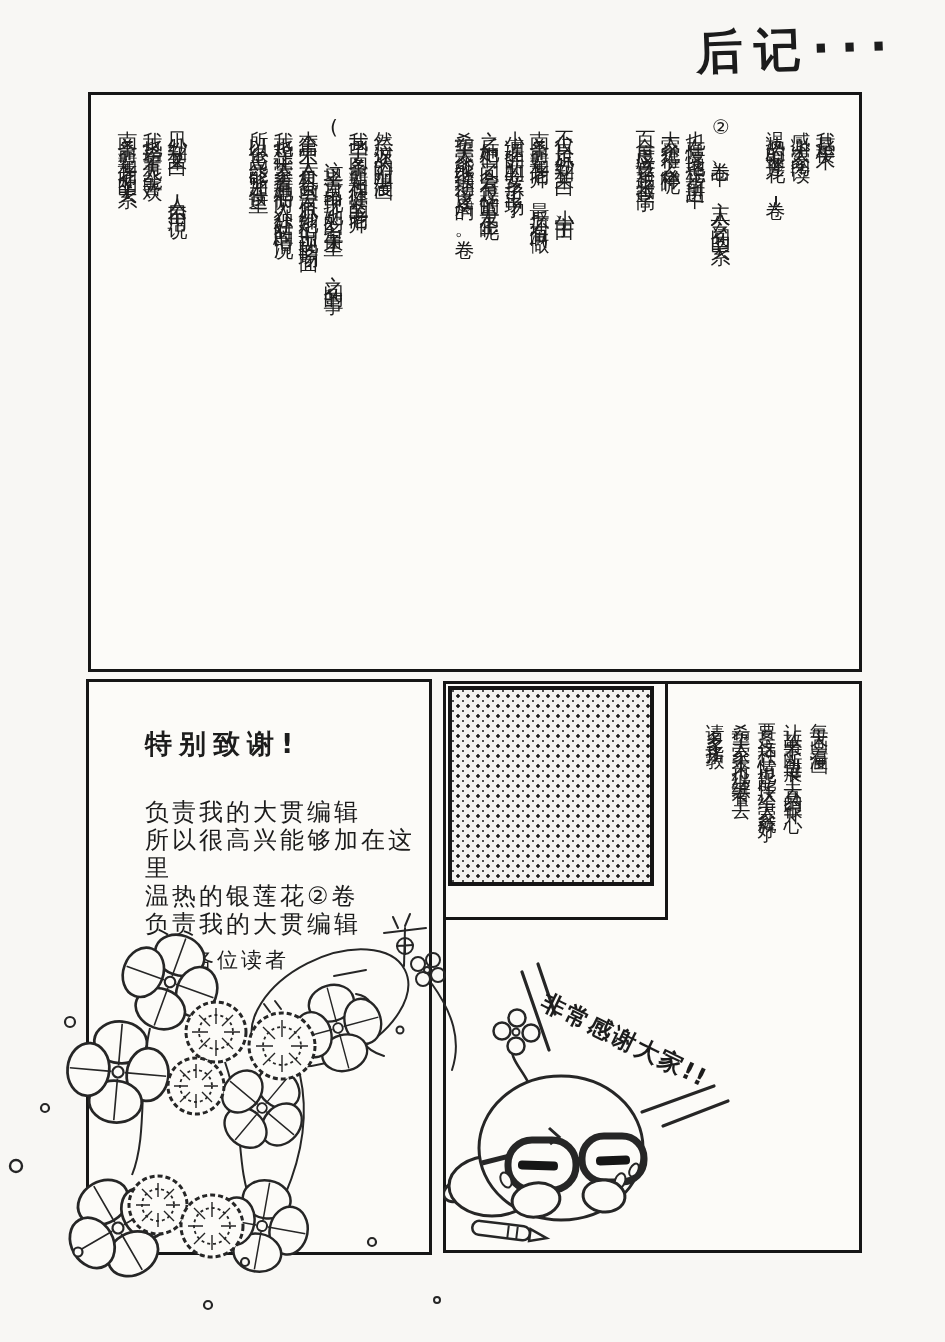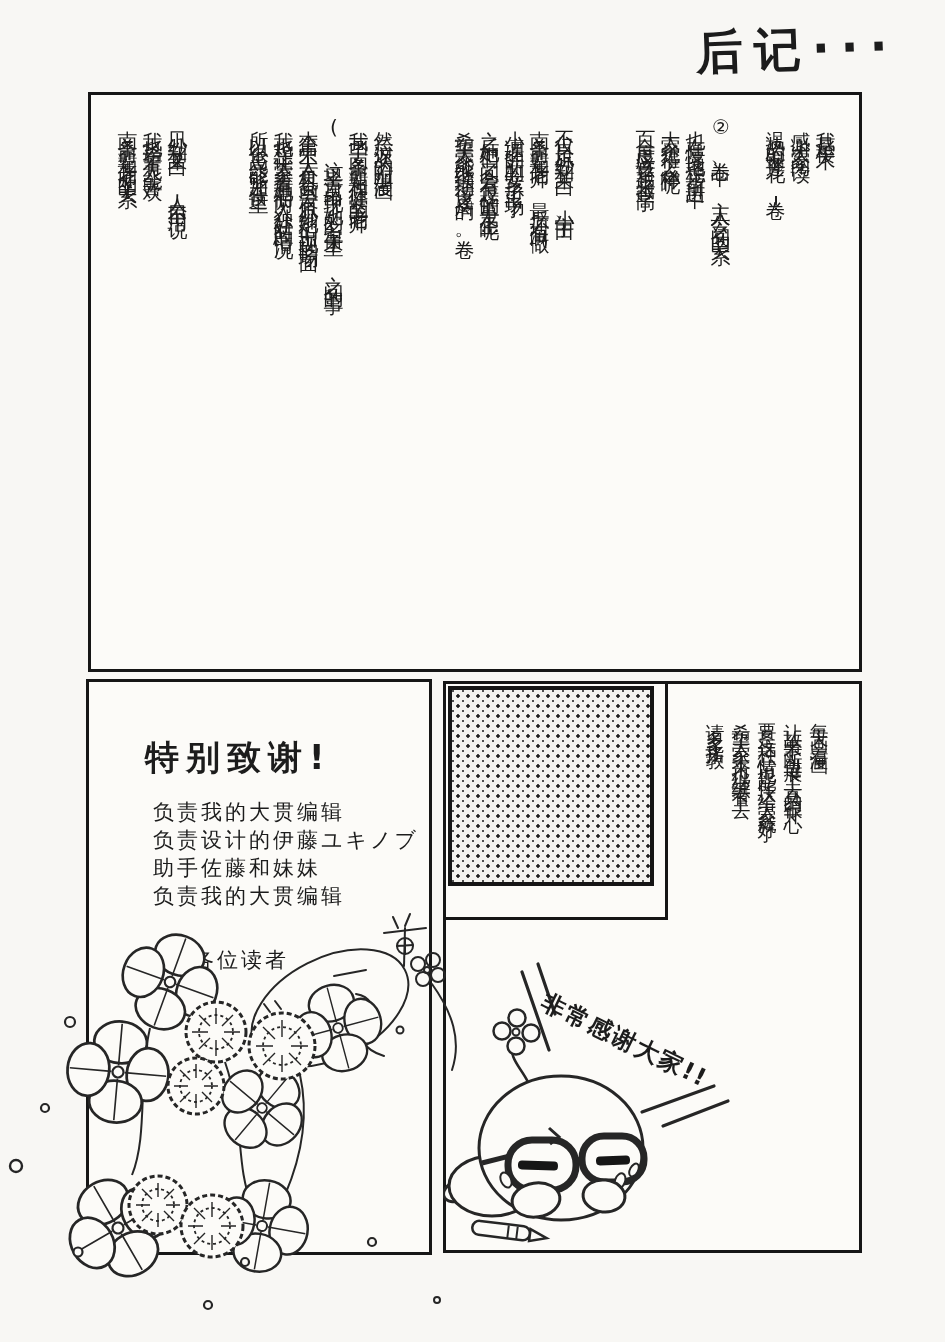--- a/index.html
+++ b/index.html
@@ -28,23 +28,23 @@
   }
   .vtext p{margin:0;padding:0;}
   #afterword-text{top:20px;right:21px;height:542px;
     font-size:20px;letter-spacing:6.5px;line-height:25px;}
   #afterword-text p.gap-sm{margin-right:30px;}
   #afterword-text p.gap-lg{margin-right:56px;}
   #closing-text{top:24px;right:26px;height:432px;
     font-size:19px;letter-spacing:7px;line-height:26px;}
 
   #thanks-title{position:absolute;left:56px;top:44px;
-    font-size:34px;font-weight:600;letter-spacing:7px;margin-top:9px;}
-  #credit-lines{position:absolute;left:64px;top:116px;
-    font-size:21px;line-height:28px;letter-spacing:3px;}
+    font-size:27px;font-weight:600;letter-spacing:7px;}
+  #credit-lines{position:absolute;left:56px;top:116px;
+    font-size:24px;line-height:28px;letter-spacing:3px;}
   #credit-lines p{margin:0;}
   #readers-line{position:absolute;left:56px;top:264px;
     font-size:21px;letter-spacing:3px;}
 
   #dot-box{
     position:absolute;left:2px;top:2px;width:206px;height:200px;
     border:4px solid #151515;box-sizing:border-box;
     background-color:#f3f2ee;
     background-image:
       radial-gradient(#1e1e1e 1.5px, rgba(0,0,0,0) 1.9px),
@@ -96,22 +96,22 @@
       <p>我也希望有人能喜欢</p>
       <p>南条前辈和老师的关系!</p>
     </div>
 </div>
 
 <div id="thanks-panel" class="panel">
   <div id="thanks-title">特别致谢!</div>
   <div id="credit-lines">
 
   <p>负责我的大贯编辑</p>
-      <p>负责设计的伊藤ユキノブ</p>
-      <p>助手佐藤和妹妹</p>
+      <p>所以很高兴能够加在这里</p>
+      <p>温热的银莲花②卷</p>
       <p>负责我的大贯编辑</p>
     </div>
   <div id="readers-line">还有各位读者</div>
 </div>
 
 <div id="closing-panel" class="panel">
   <div id="dot-box"></div>
   <div class="divider-v"></div>
   <div class="divider-h"></div>
 

